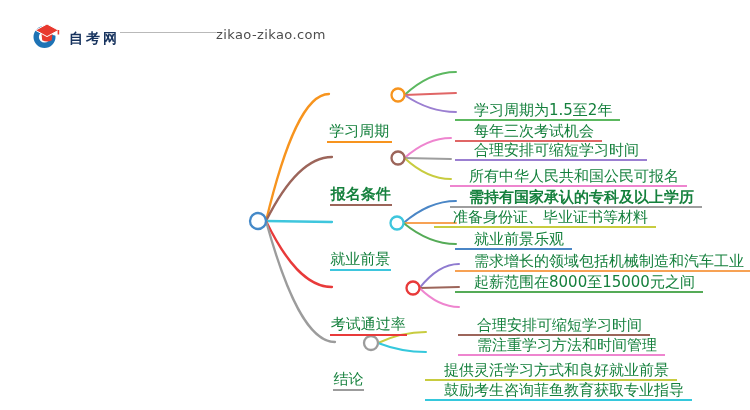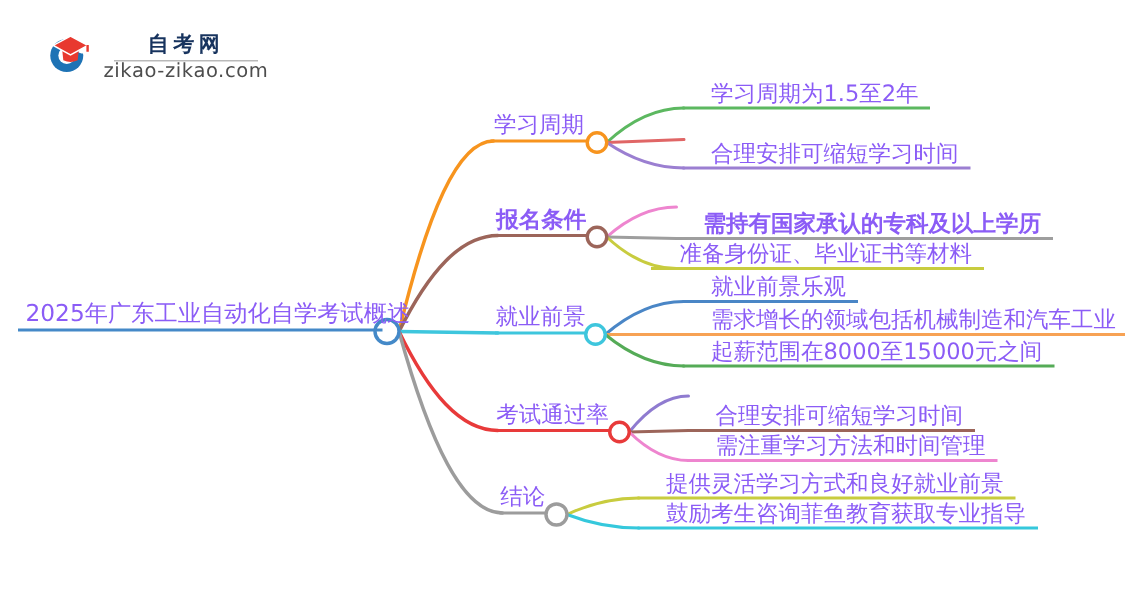--- a/index.html
+++ b/index.html
@@ -1,25 +1,25 @@
 <!DOCTYPE html>
 <html><head>
 <meta charset="utf-8">
 <style>
   html,body{margin:0;padding:0;background:#fff;}
   .canvas{position:relative;width:750px;height:410px;background:#ffffff;overflow:hidden;
           font-family:"DejaVu Sans",sans-serif;}
   svg.edges{position:absolute;left:0;top:0;width:750px;height:410px;}
-  .node{position:absolute;color:#8b5cf6;white-space:nowrap;font-size:15px;line-height:19px;}
+  .node{position:absolute;color:#15803d;white-space:nowrap;font-size:15px;line-height:19px;margin-top:48px;}
   .root-node{font-size:15.5px;height:20px;line-height:20px;padding-left:5px;}
   .branch-label{text-align:center;height:19px;}
   .child-label{padding:0 8px 0 19px;height:18px;line-height:18px;}
   
   .logo{position:absolute;left:33px;top:21px;display:flex;align-items:center;gap:8px;}
-  .logo-text{display:flex;flex-direction:column;align-items:center;}
+  .logo-text{display:flex;flex-direction:row;align-items:flex-start;}
   .logo-title{font-weight:bold;font-size:14px;color:#17335e;letter-spacing:3px;line-height:16px;}
   .logo-sep{width:96px;border-top:1px solid #b9b9b9;margin:2px 0 2px;}
   .logo-domain{font-size:13px;color:#4d4d4d;letter-spacing:.4px;line-height:10px;}
 </style>
 </head>
 <body>
 
 <div class="canvas">
 
   <svg class="edges" id="edges">
@@ -61,26 +61,27 @@
         <rect x="24.6" y="9" width="1.6" height="4.5" fill="#e8392f"></rect>
       </svg>
     </span>
     <span class="logo-text">
       <span class="logo-title">自考网</span>
       <span class="logo-sep"></span>
       <span class="logo-domain">zikao-zikao.com</span>
     </span>
   </div>
 
-  <div class="node root-node" id="root-node" style="left: 12px; top: 199px; width: 238px; border-bottom: 2.5px solid rgb(68, 137, 200);">2025年广东工业自动化自学考试概述</div>
 
 <div class="node branch-label" style="left: 327px; top: 74px; border-bottom: 2.5px solid rgb(247, 148, 30); width: 64.5px;">学习周期</div>
     <div class="node child-label" style="left: 455px; top: 53px; border-bottom: 2px solid rgb(92, 184, 96);">学习周期为1.5至2年</div>
+    <div class="node child-label" style="left: 455px; top: 74px; border-bottom: 2px solid rgb(224, 102, 102);">每年三次考试机会</div>
     <div class="node child-label" style="left: 455px; top: 93px; border-bottom: 2px solid rgb(155, 127, 209);">合理安排可缩短学习时间</div>
     <div class="node branch-label" style="left: 330px; top: 137px; border-bottom: 2.5px solid rgb(156, 101, 90); width: 61.5px; font-weight: bold;">报名条件</div>
+    <div class="node child-label" style="left: 450px; top: 119px; border-bottom: 2px solid rgb(238, 133, 207);">所有中华人民共和国公民可报名</div>
     <div class="node child-label" style="left: 450px; top: 140px; border-bottom: 2px solid rgb(158, 158, 158); font-weight: bold;">需持有国家承认的专科及以上学历</div>
     <div class="node child-label" style="left: 434px; top: 160px; border-bottom: 2px solid rgb(200, 204, 63);">准备身份证、毕业证书等材料</div>
     <div class="node branch-label" style="left: 330px; top: 202px; border-bottom: 2.5px solid rgb(62, 198, 221); width: 60.5px;">就业前景</div>
     <div class="node child-label" style="left: 455px; top: 182px; border-bottom: 2px solid rgb(74, 134, 198);">就业前景乐观</div>
     <div class="node child-label" style="left: 455px; top: 204px; border-bottom: 2px solid rgb(247, 162, 84);">需求增长的领域包括机械制造和汽车工业</div>
     <div class="node child-label" style="left: 455px; top: 225px; border-bottom: 2px solid rgb(85, 171, 87);">起薪范围在8000至15000元之间</div>
     <div class="node branch-label" style="left: 330px; top: 267px; border-bottom: 2.5px solid rgb(232, 58, 58); width: 76.5px;">考试通过率</div>
     <div class="node child-label" style="left: 458px; top: 268px; border-bottom: 2px solid rgb(156, 101, 90);">合理安排可缩短学习时间</div>
     <div class="node child-label" style="left: 458px; top: 288px; border-bottom: 2px solid rgb(238, 133, 207);">需注重学习方法和时间管理</div>
     <div class="node branch-label" style="left: 333px; top: 322px; border-bottom: 2.5px solid rgb(156, 156, 156); width: 31px;">结论</div>

